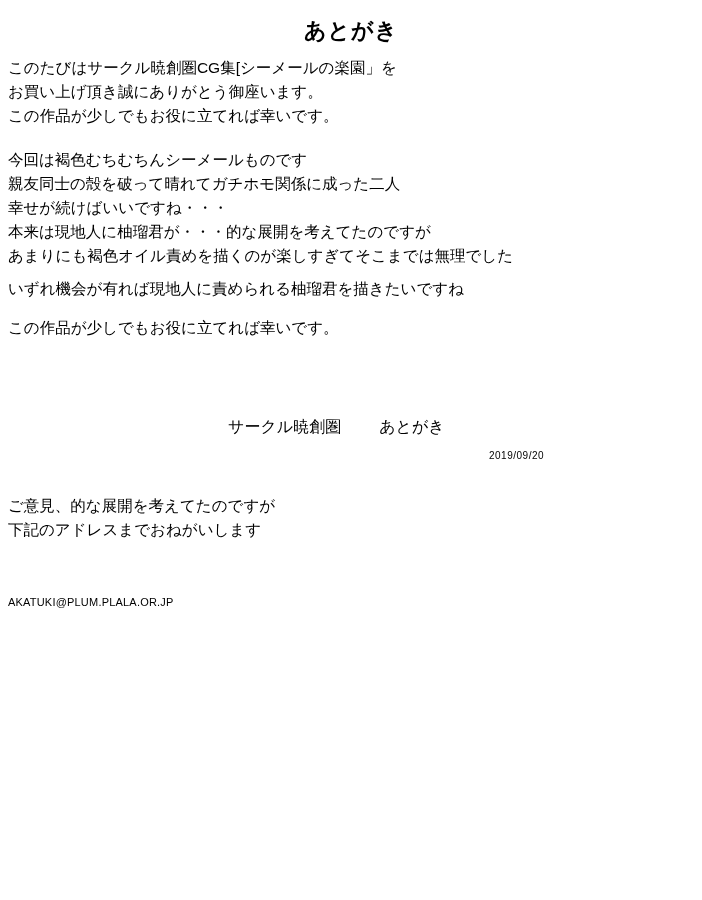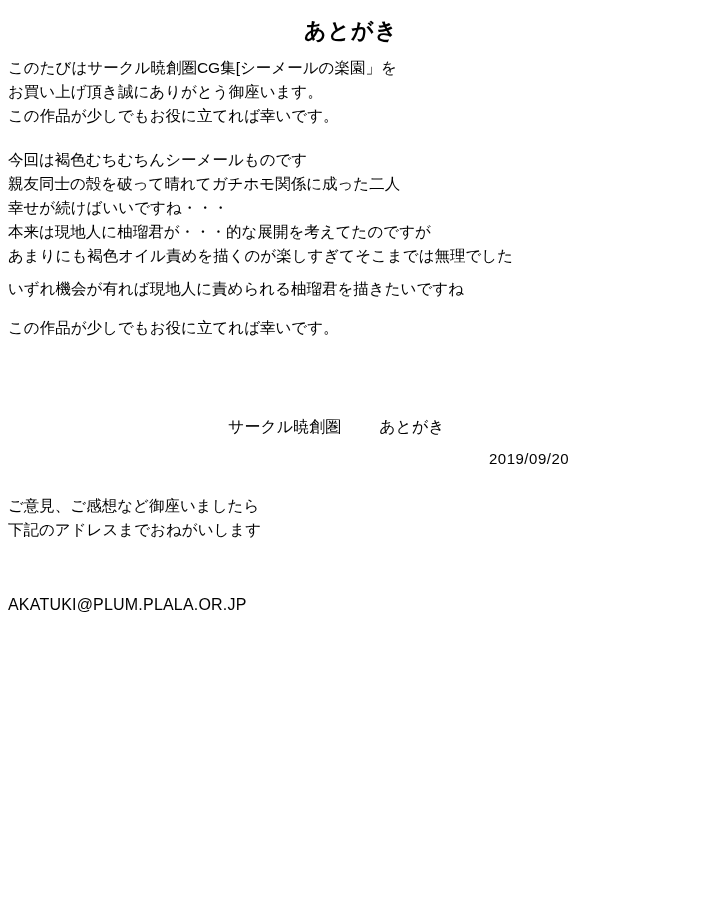--- a/index.html
+++ b/index.html
@@ -58,38 +58,38 @@
     display: flex;
     justify-content: flex-start;
     padding-left: 228px;
   }
   .sig-circle { margin-right: 38px; }
   .sig-name { }
   .sig-date {
     text-align: left;
     padding-left: 489px;
     margin-top: 12px;
-    font-size: 15px;
+    font-size: 10px;
     letter-spacing: 0.5px;
   }
 
   .contact {
     position: absolute;
     top: 494px;
     left: 8px;
     font-size: 15.5px;
     line-height: 1.55;
   }
   .contact p { margin: 0; white-space: pre-wrap; }
 
   .email {
     position: absolute;
     top: 596px;
     left: 8px;
-    font-size: 16px;
+    font-size: 11px;
     letter-spacing: 0.2px;
   }
 </style>
 </head>
 <body>
 
 <div class="page">
 
   <h1 class="title">あとがき</h1>
 
@@ -117,19 +117,19 @@
 
   <div class="signature">
     <div class="sig-row">
       <span class="sig-circle">サークル暁創圏</span>
       <span class="sig-name">あとがき</span>
     </div>
     <div class="sig-date">2019/09/20</div>
   </div>
 
   <div class="contact">
-    <p>ご意見、ご感想など御座いましたら
+    <p>ご意見、的な展開を考えてたのですが
 下記のアドレスまでおねがいします</p>
   </div>
 
   <div class="email">AKATUKI@PLUM.PLALA.OR.JP</div>
 
 </div>
 
 </body></html>

